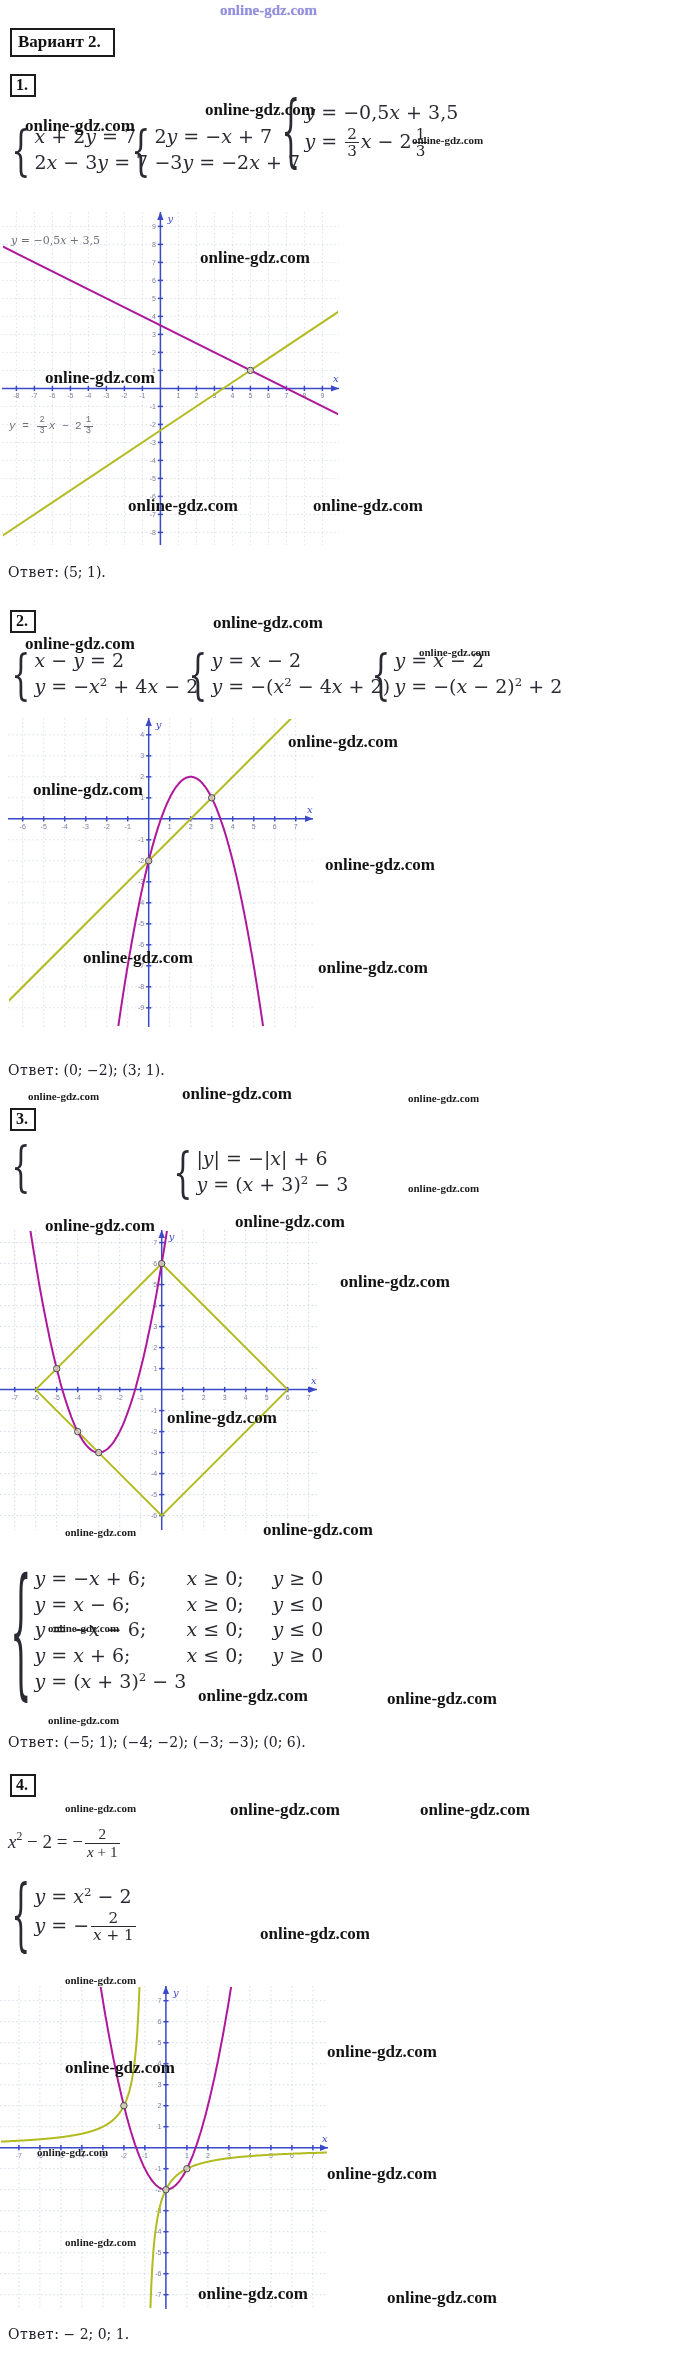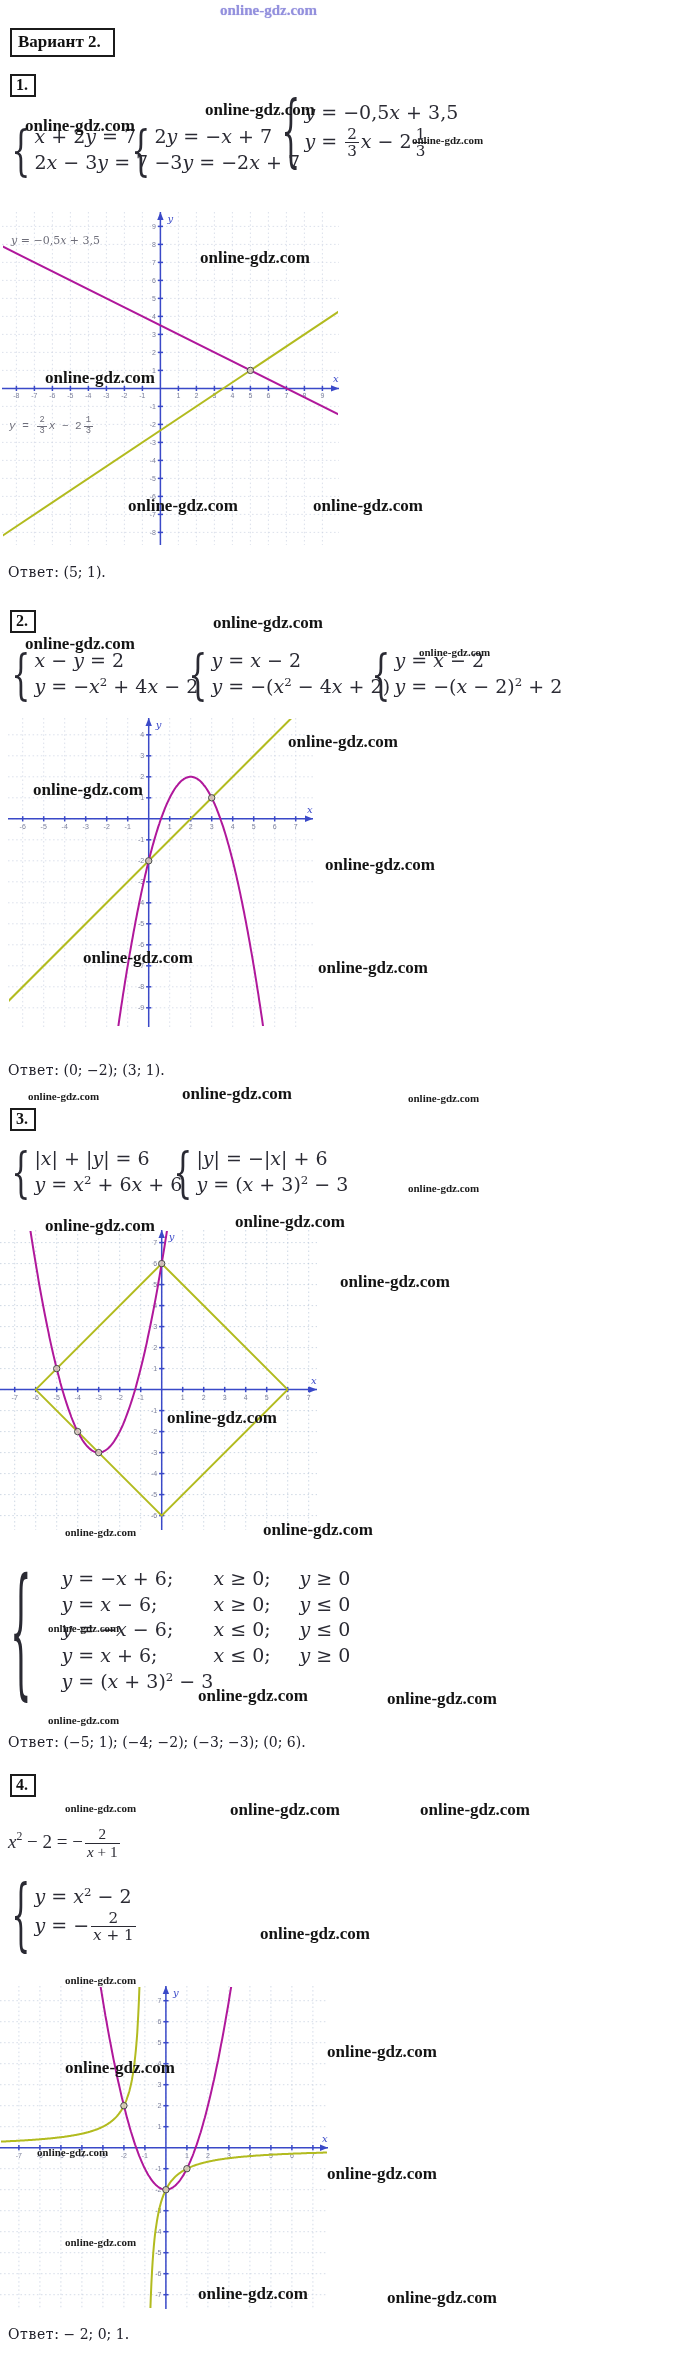--- a/index.html
+++ b/index.html
@@ -21,21 +21,21 @@
   .sys-lines { display:flex; flex-direction:column; }
   .eq { font-size:19px; line-height:1.35; white-space:nowrap; color:#2a2a33; }
   .eq i, .graph-label i { font-style:italic; }
   sup { font-size:0.62em; }
   .frac { display:inline-block; vertical-align:middle; text-align:center; font-size:0.8em; line-height:1.1; margin:0 2px; }
   .frac .fr-num { display:block; border-bottom:1px solid currentColor; padding:0 2px; }
   .frac .fr-den { display:block; padding:0 2px; }
 
   .standalone-eq { position:absolute;font-family:Liberation Serif, serif; }
   .cases-row { display:flex; }
-  .cases-row .c0 { width:152px;margin-left:27px; }
+  .cases-row .c0 { width:152px; }
   .cases-row .c1 { width:86px; }
 
   .answer { position:absolute; font-size:14px; color:#20202a; white-space:nowrap; }
   .answer .ans-label { letter-spacing:0.6px; margin-right:4px; }
 
   .graph { position:absolute; }
   .graph svg { display:block; }
   .graph-label { position:absolute; font-size:11px; color:#6e6e7a; white-space:nowrap;
                  font-family:"DejaVu Serif", serif; }
 
@@ -345,24 +345,20 @@
     </div>
 
   <div class="answer" style="left:8px;top:1062px">
     <span class="ans-label">Ответ:</span><span>(0; −2); (3; 1).</span>
   </div>
 
   <div class="numbox" style="left:10px;top:1108px">3.</div>
 
   <div class="system" style="left:8px;top:1146px">
     <span class="brace b2">{</span>
-    <span class="sys-lines">
-      <span class="eq">|<i>x</i>| + |<i>y</i>| = 6</span>
-      <span class="eq"><i>y</i> = <i>x</i><sup>2</sup> + 6<i>x</i> + 6</span>
-    </span>
   </div>
   <div class="system" style="left:170px;top:1146px">
     <span class="brace b2">{</span>
     <span class="sys-lines">
       <span class="eq">|<i>y</i>| = −|<i>x</i>| + 6</span>
       <span class="eq"><i>y</i> = (<i>x</i> + 3)<sup>2</sup> − 3</span>
     </span>
   </div>
 
   <div class="graph" style="left: 0px; top: 1230px; width: 317px; height: 300px;">

